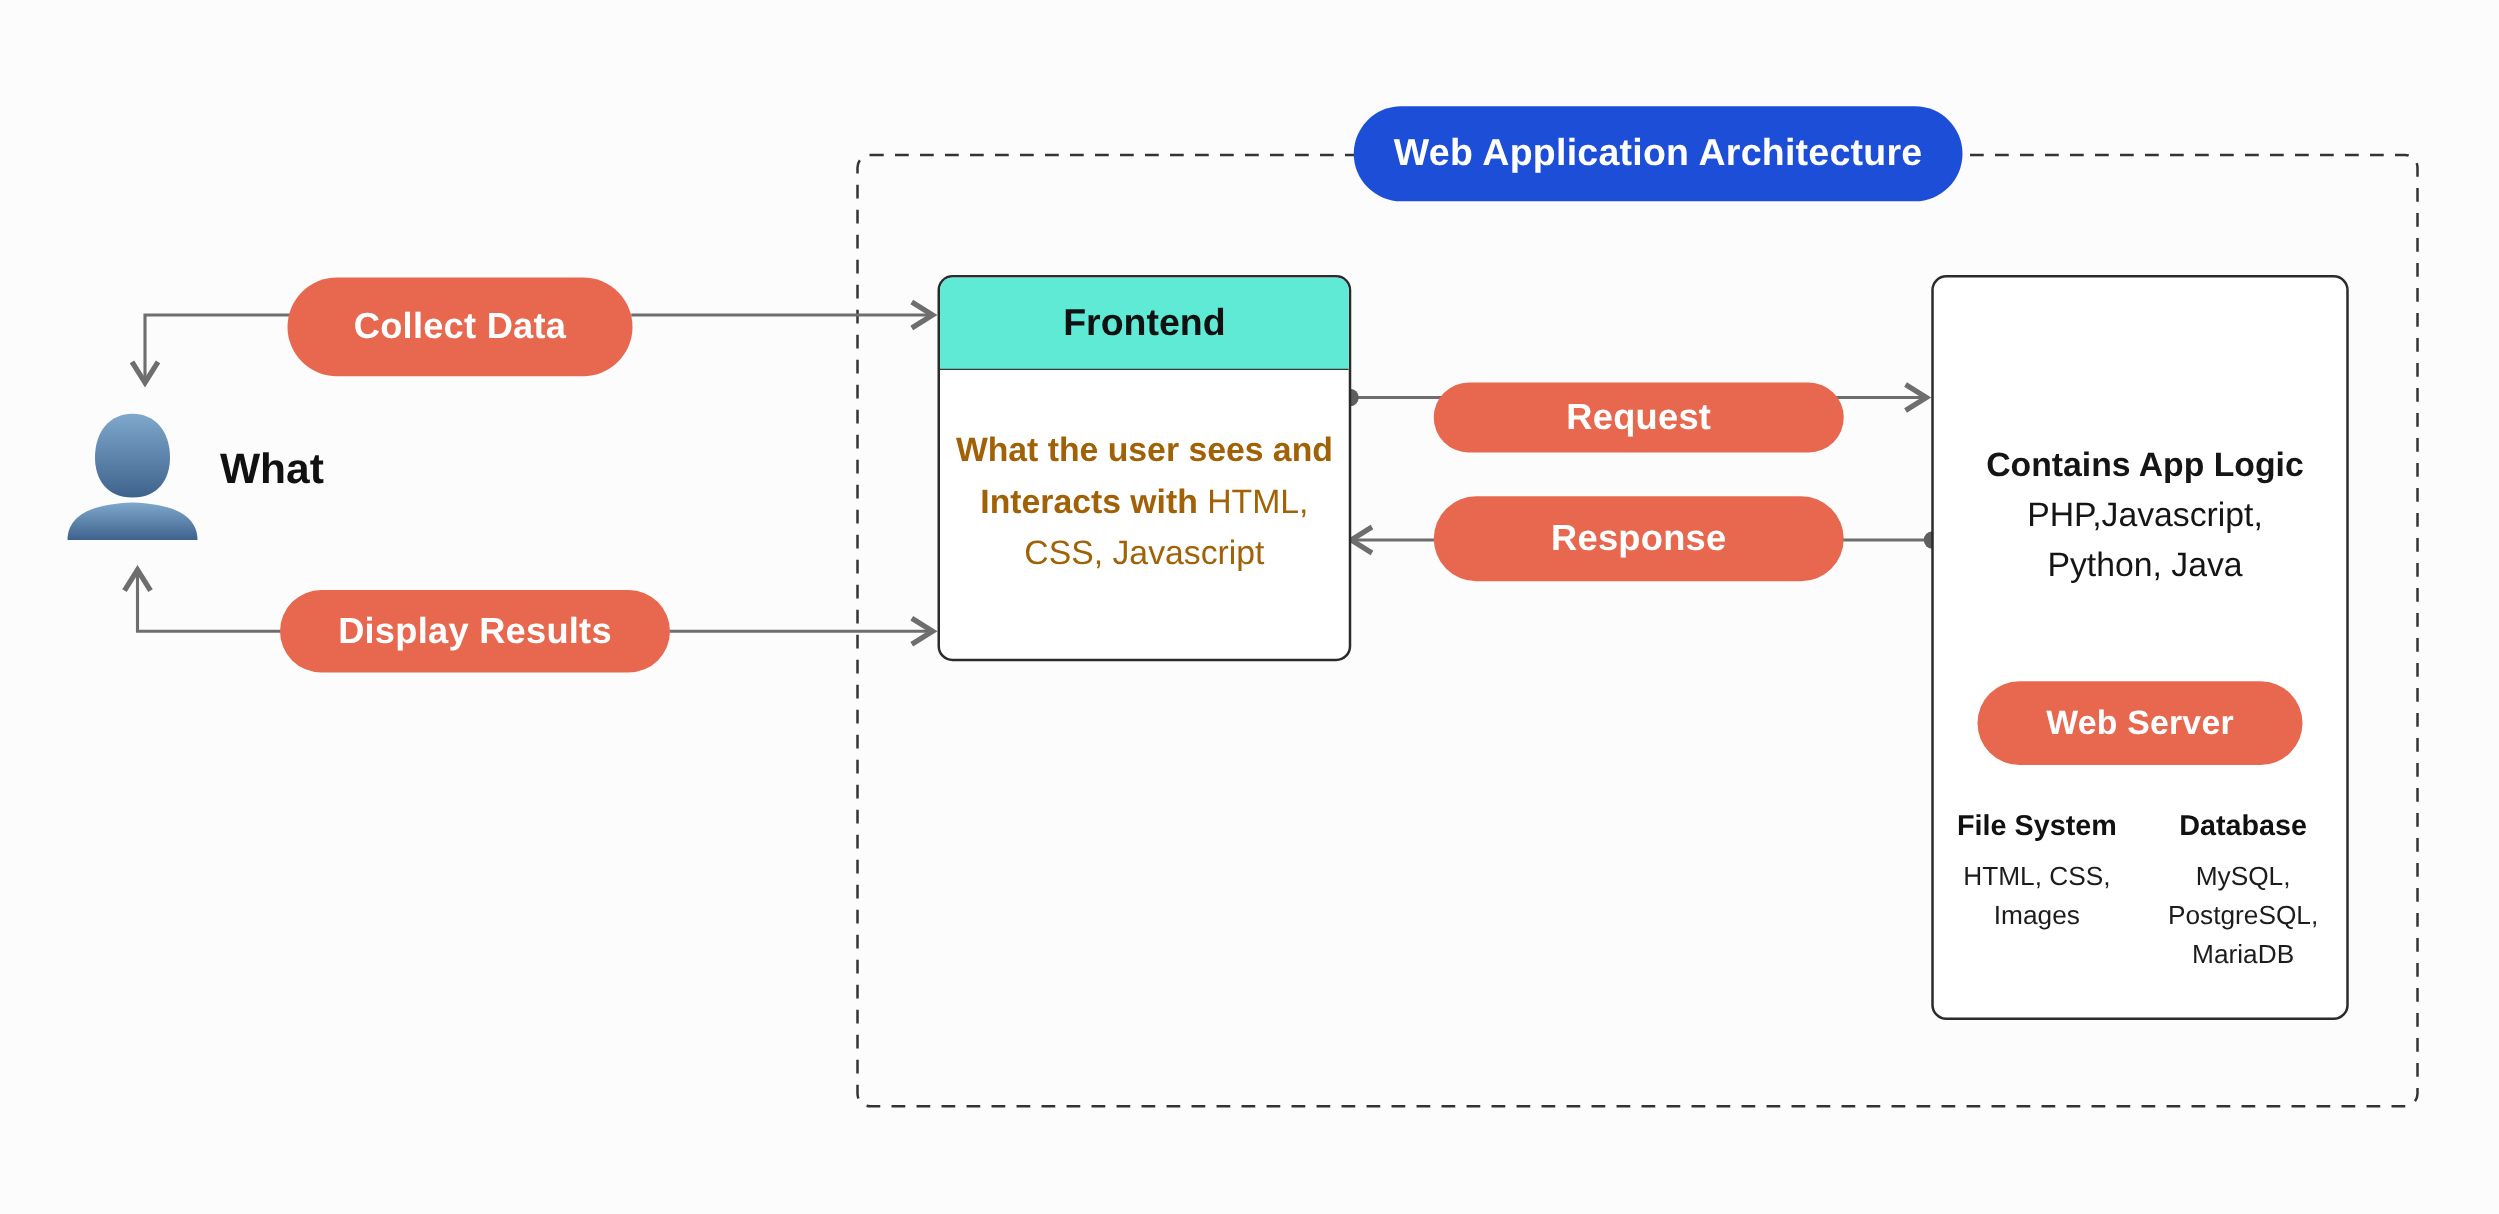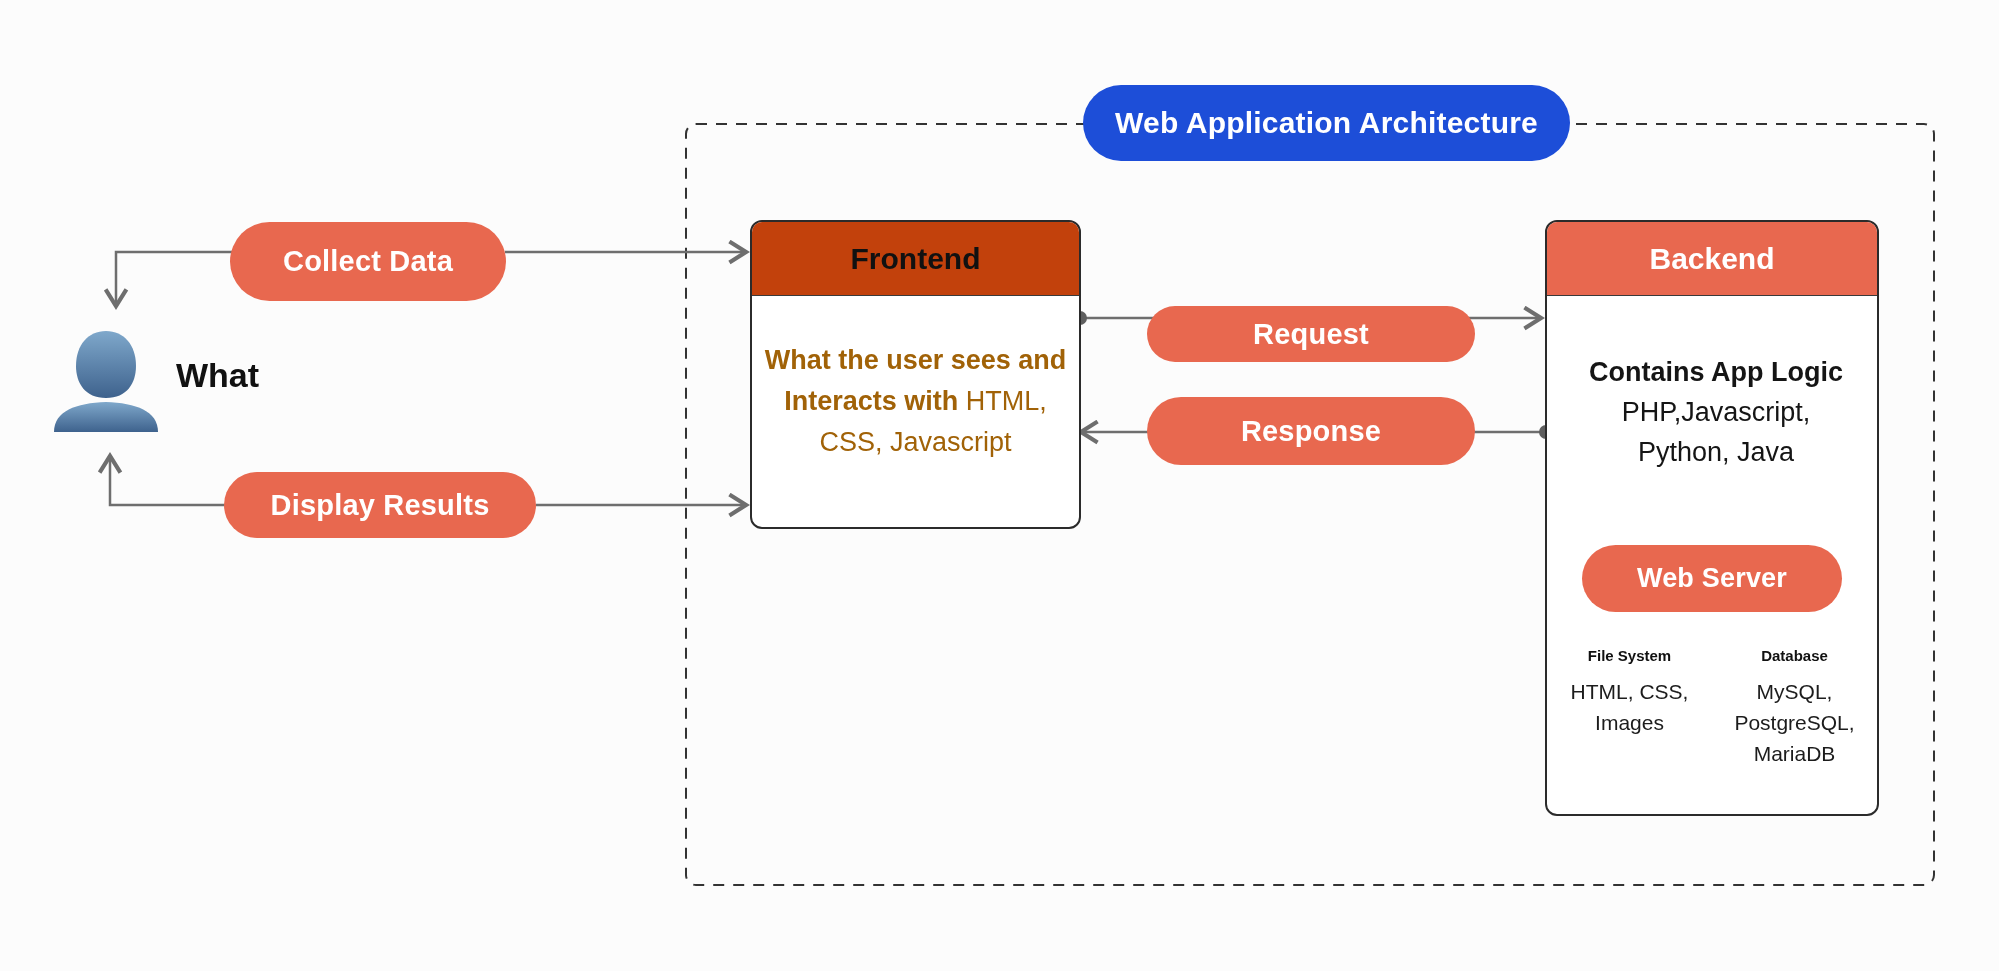--- a/index.html
+++ b/index.html
@@ -28,38 +28,38 @@
   .card{
     position:absolute;background:#fff;border:2px solid #2B2B2B;border-radius:12px;
     overflow:hidden;
   }
   .card-frontend{left:750px;top:220px;width:327px;height:305px;}
   .card-backend{left:1545px;top:220px;width:330px;height:592px;}
   .card-hdr{
     height:73px;display:flex;align-items:center;justify-content:center;
     font-weight:bold;font-size:30px;border-bottom:1px solid #3a3a3a;
   }
-  .hdr-yellow{background:#c2410c;color:#111;}
+  .hdr-yellow{background:#5eead4;color:#111;}
   .hdr-red{background:#E8684F;color:#fff;}
   .front-body{
     padding:44px 8px 0;text-align:center;font-size:27px;line-height:41px;color:#a16207;
   }
   .bold{font-weight:bold;}
   .back-logic{
     position:absolute;left:4px;top:130px;width:100%;text-align:center;
     font-size:27px;line-height:40px;color:#151515;
   }
   .pill-webserver{
     position:absolute;left:35px;top:323px;width:260px;height:67px;font-size:27px;
   }
   .back-cols{
     position:absolute;left:0;top:425px;width:100%;display:flex;
   }
   .back-col{flex:1;text-align:center;}
-  .col-title{font-weight:bold;font-size:15px;margin-bottom:12px;}
+  .col-title{font-weight:bold;font-size:23px;margin-bottom:12px;}
   .col-line{font-size:21px;line-height:31px;color:#1c1c1c;}
   
   .user-label{left:176px;top:356px;font-size:34px;font-weight:bold;}
 </style>
 </head>
 <body>
 
 <svg id="connector-layer" viewBox="0 0 1999 971" xmlns="http://www.w3.org/2000/svg">
   <defs>
     <marker id="chev" viewBox="0 0 12 12" refX="9" refY="6" markerWidth="10" markerHeight="10" orient="auto-start-reverse">
@@ -119,23 +119,20 @@
       <span class="bold">Interacts with</span>
       <span>HTML,</span>
     </div>
     <div>
       <span>CSS, Javascript</span>
     </div>
   </div>
 </div>
 
 <div class="card card-backend">
-  <div class="card-hdr hdr-red">
-    <span>Backend</span>
-  </div>
   <div class="back-logic">
     <div class="bold">Contains App Logic</div>
     <div>PHP,Javascript,</div>
     <div>Python, Java</div>
   </div>
   <div class="pill pill-webserver">
     <span>Web Server</span>
   </div>
   <div class="back-cols">
     <div class="back-col">

